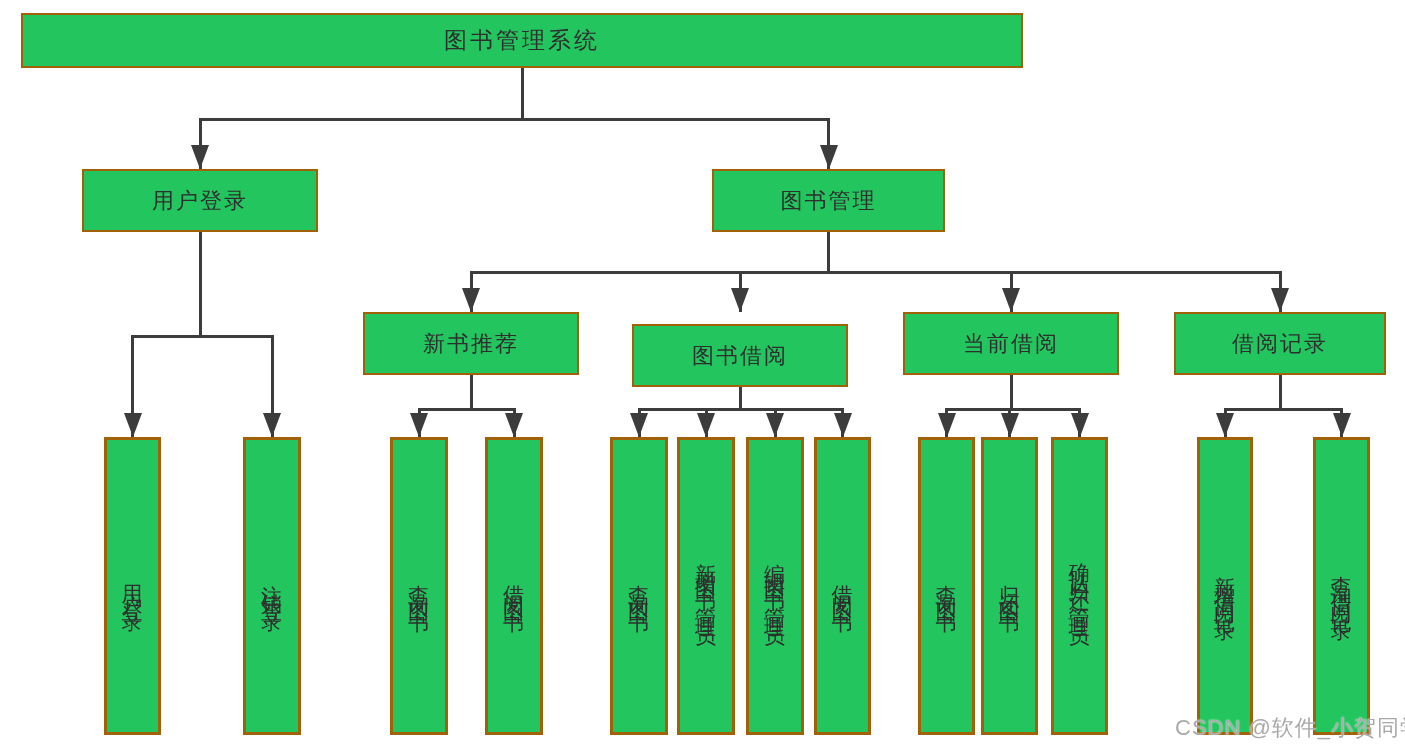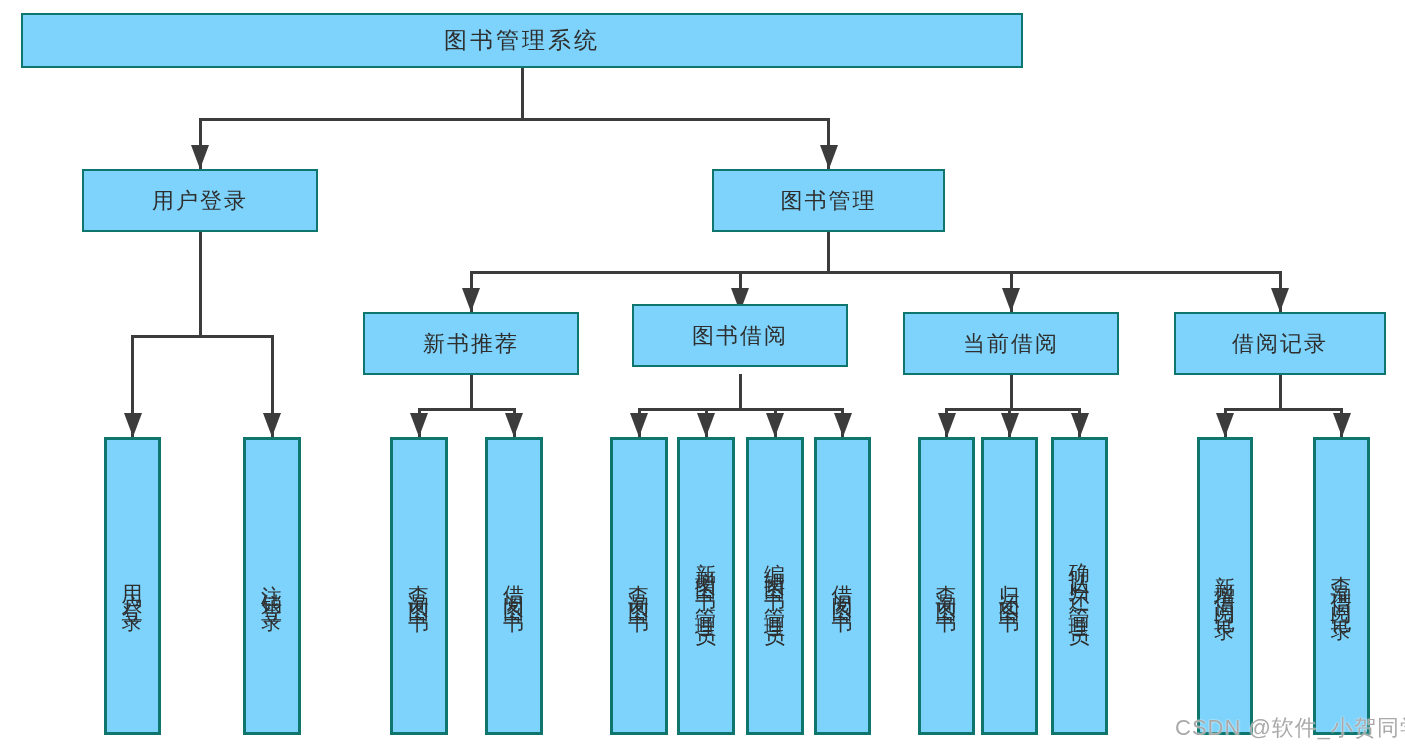--- a/index.html
+++ b/index.html
@@ -8,22 +8,22 @@
   .canvas {
     position: relative;
     width: 1405px;
     height: 747px;
     background: #ffffff;
     overflow: hidden;
   }
   
   .box {
     position: absolute;
-    background: #7dd3fc;
-    border: 2px solid #0f766e;
+    background: #22c55e;
+    border: 2px solid #a16207;
     display: flex;
     align-items: center;
     justify-content: center;
     color: #2e2e2e;
   }
   .hbox { font-size: 22px; letter-spacing: 2px; }
   .rootbox { font-size: 23px; letter-spacing: 3px; }
   .leaf { border-width: 3px; }
   .leaf span {
     writing-mode: vertical-rl;
@@ -128,21 +128,21 @@
   <div class="box hbox" style="left:82px;top:169px;width:236px;height:63px;">
     <span>用户登录</span>
   </div>
   <div class="box hbox" style="left:712px;top:169px;width:233px;height:63px;">
     <span>图书管理</span>
   </div>
 
   <div class="box hbox" style="left:363px;top:312px;width:216px;height:63px;">
     <span>新书推荐</span>
   </div>
-  <div class="box hbox" style="left:632px;top:304px;width:216px;height:63px;text-align:right;">
+  <div class="box hbox" style="left:632px;top:324px;width:216px;height:63px;text-align:right;">
     <span>图书借阅</span>
   </div>
   <div class="box hbox" style="left:1174px;top:312px;width:212px;height:63px;">
     <span>借阅记录</span>
   </div>
   <div class="box hbox" style="left:903px;top:312px;width:216px;height:63px;">
     <span>当前借阅</span>
   </div>
 
   <div class="box leaf" style="left:104px;top:437px;width:57px;height:298px;">

